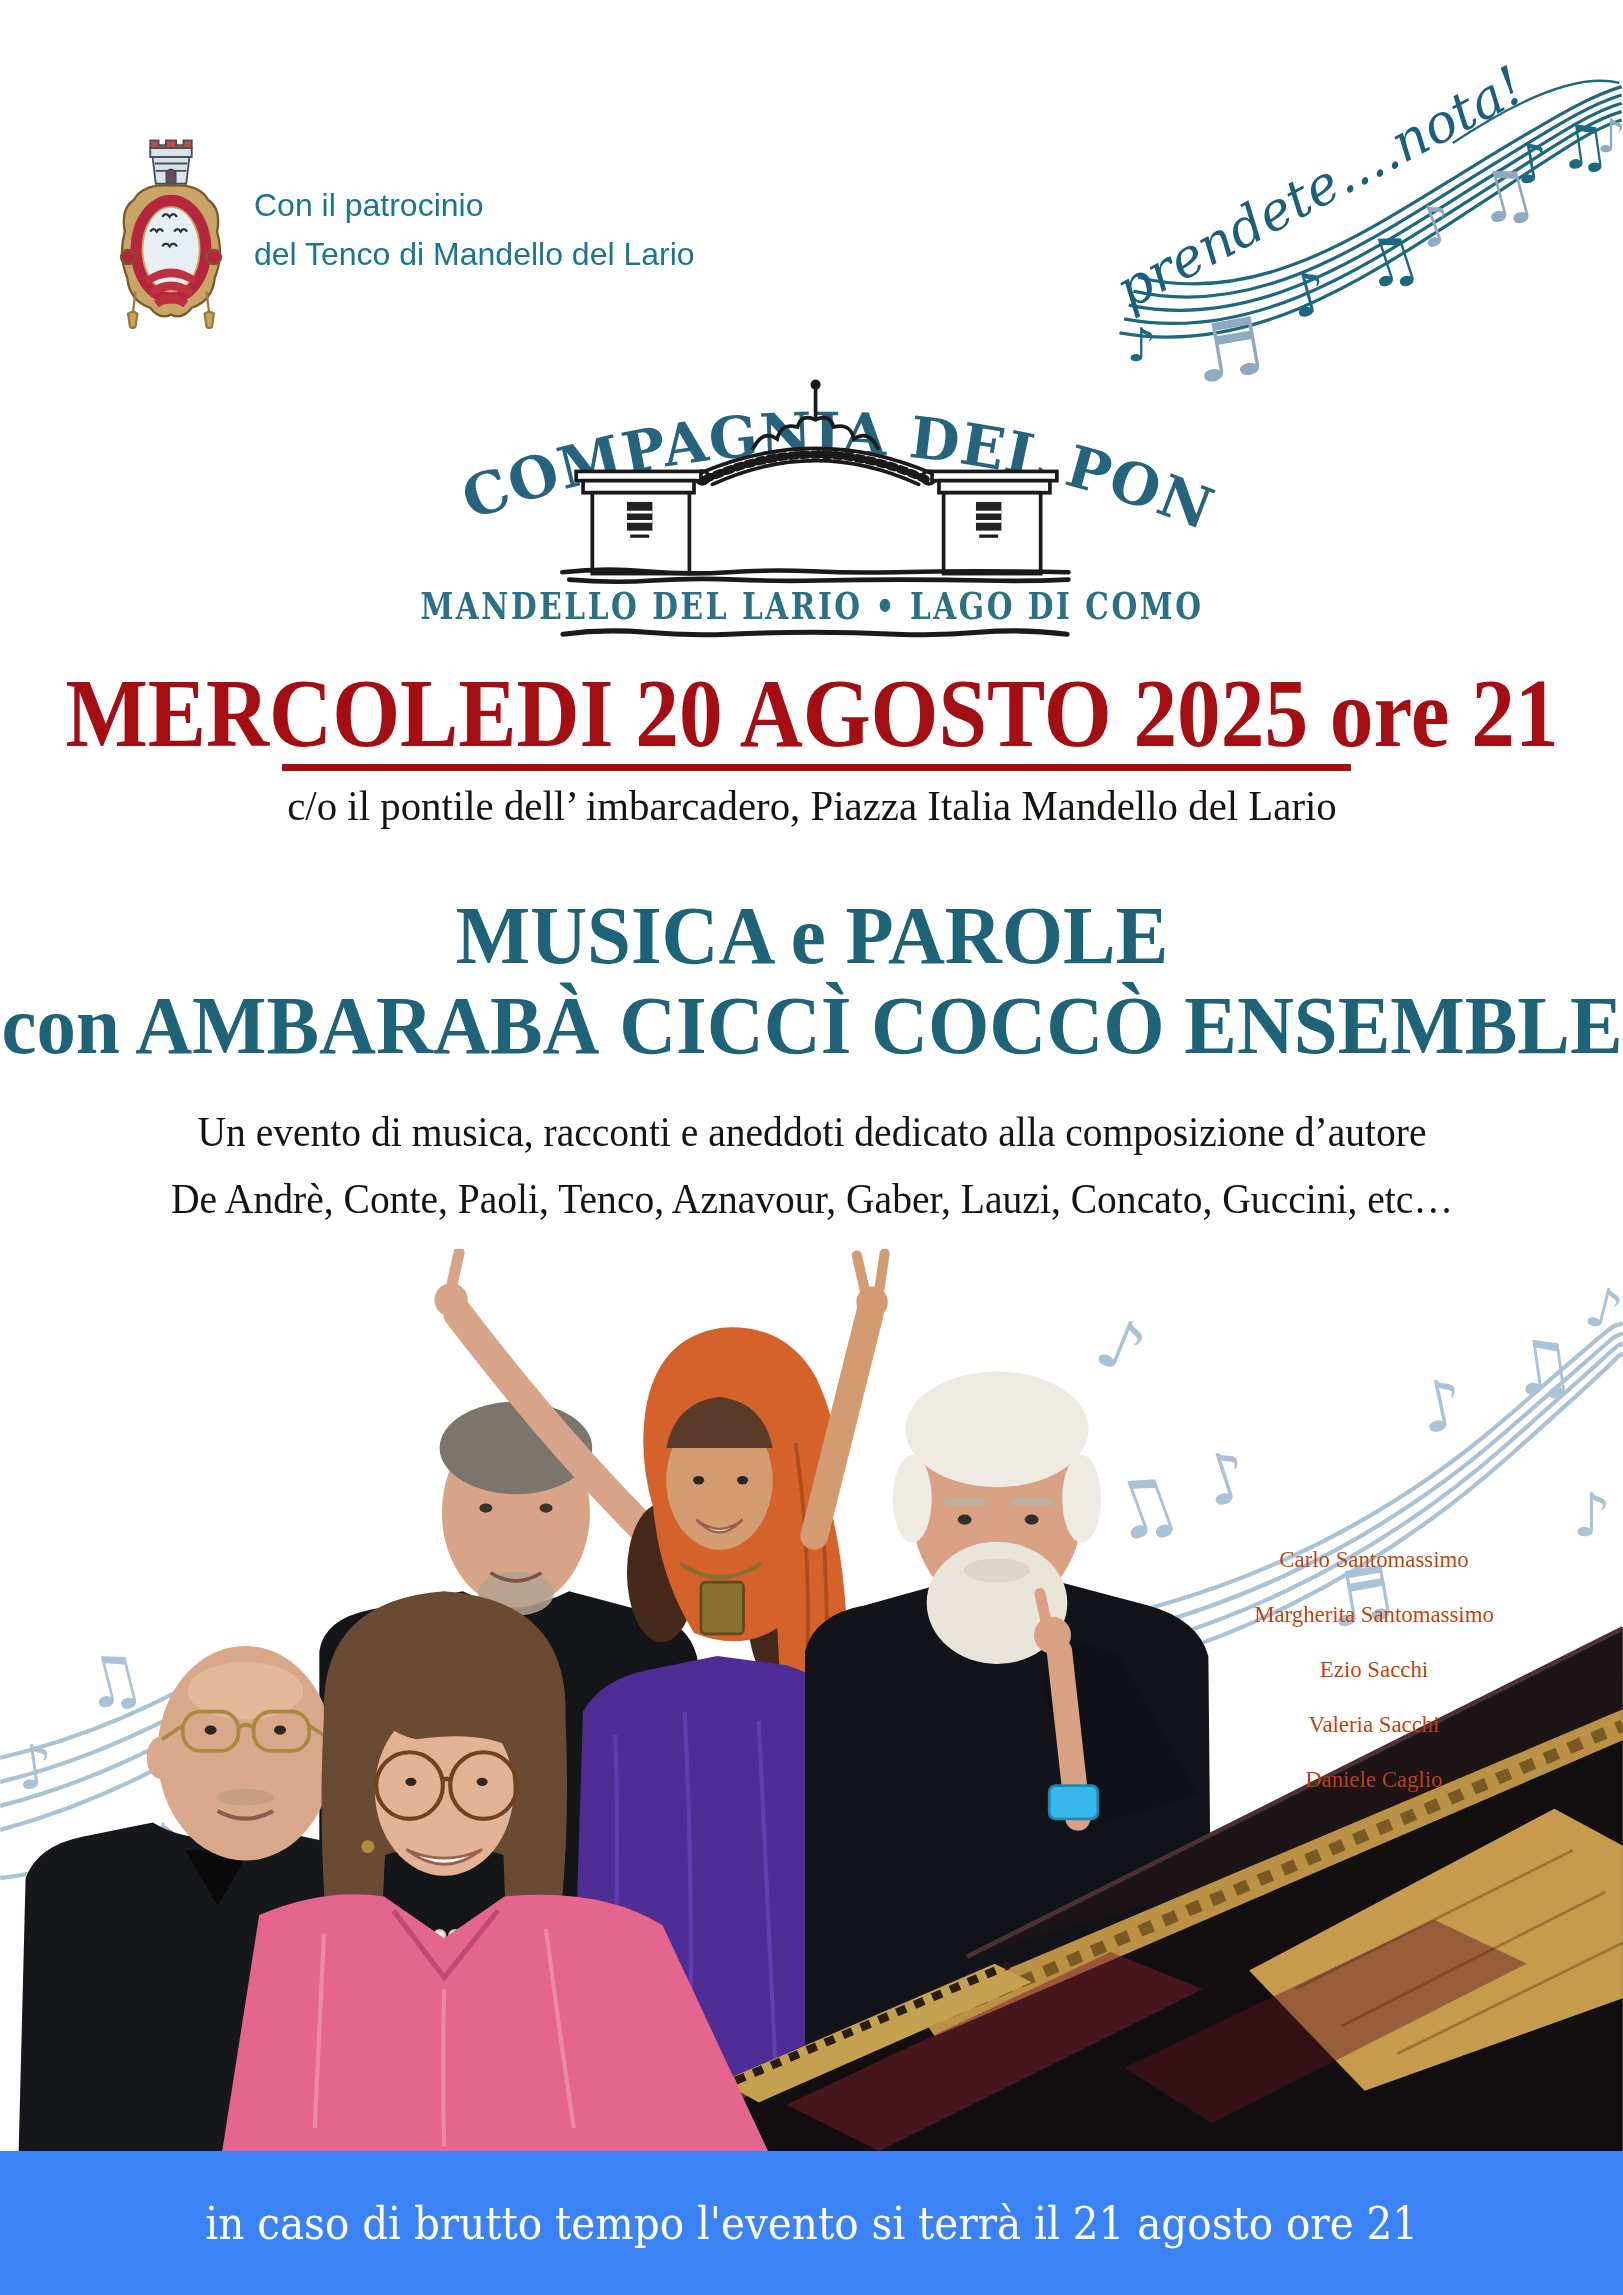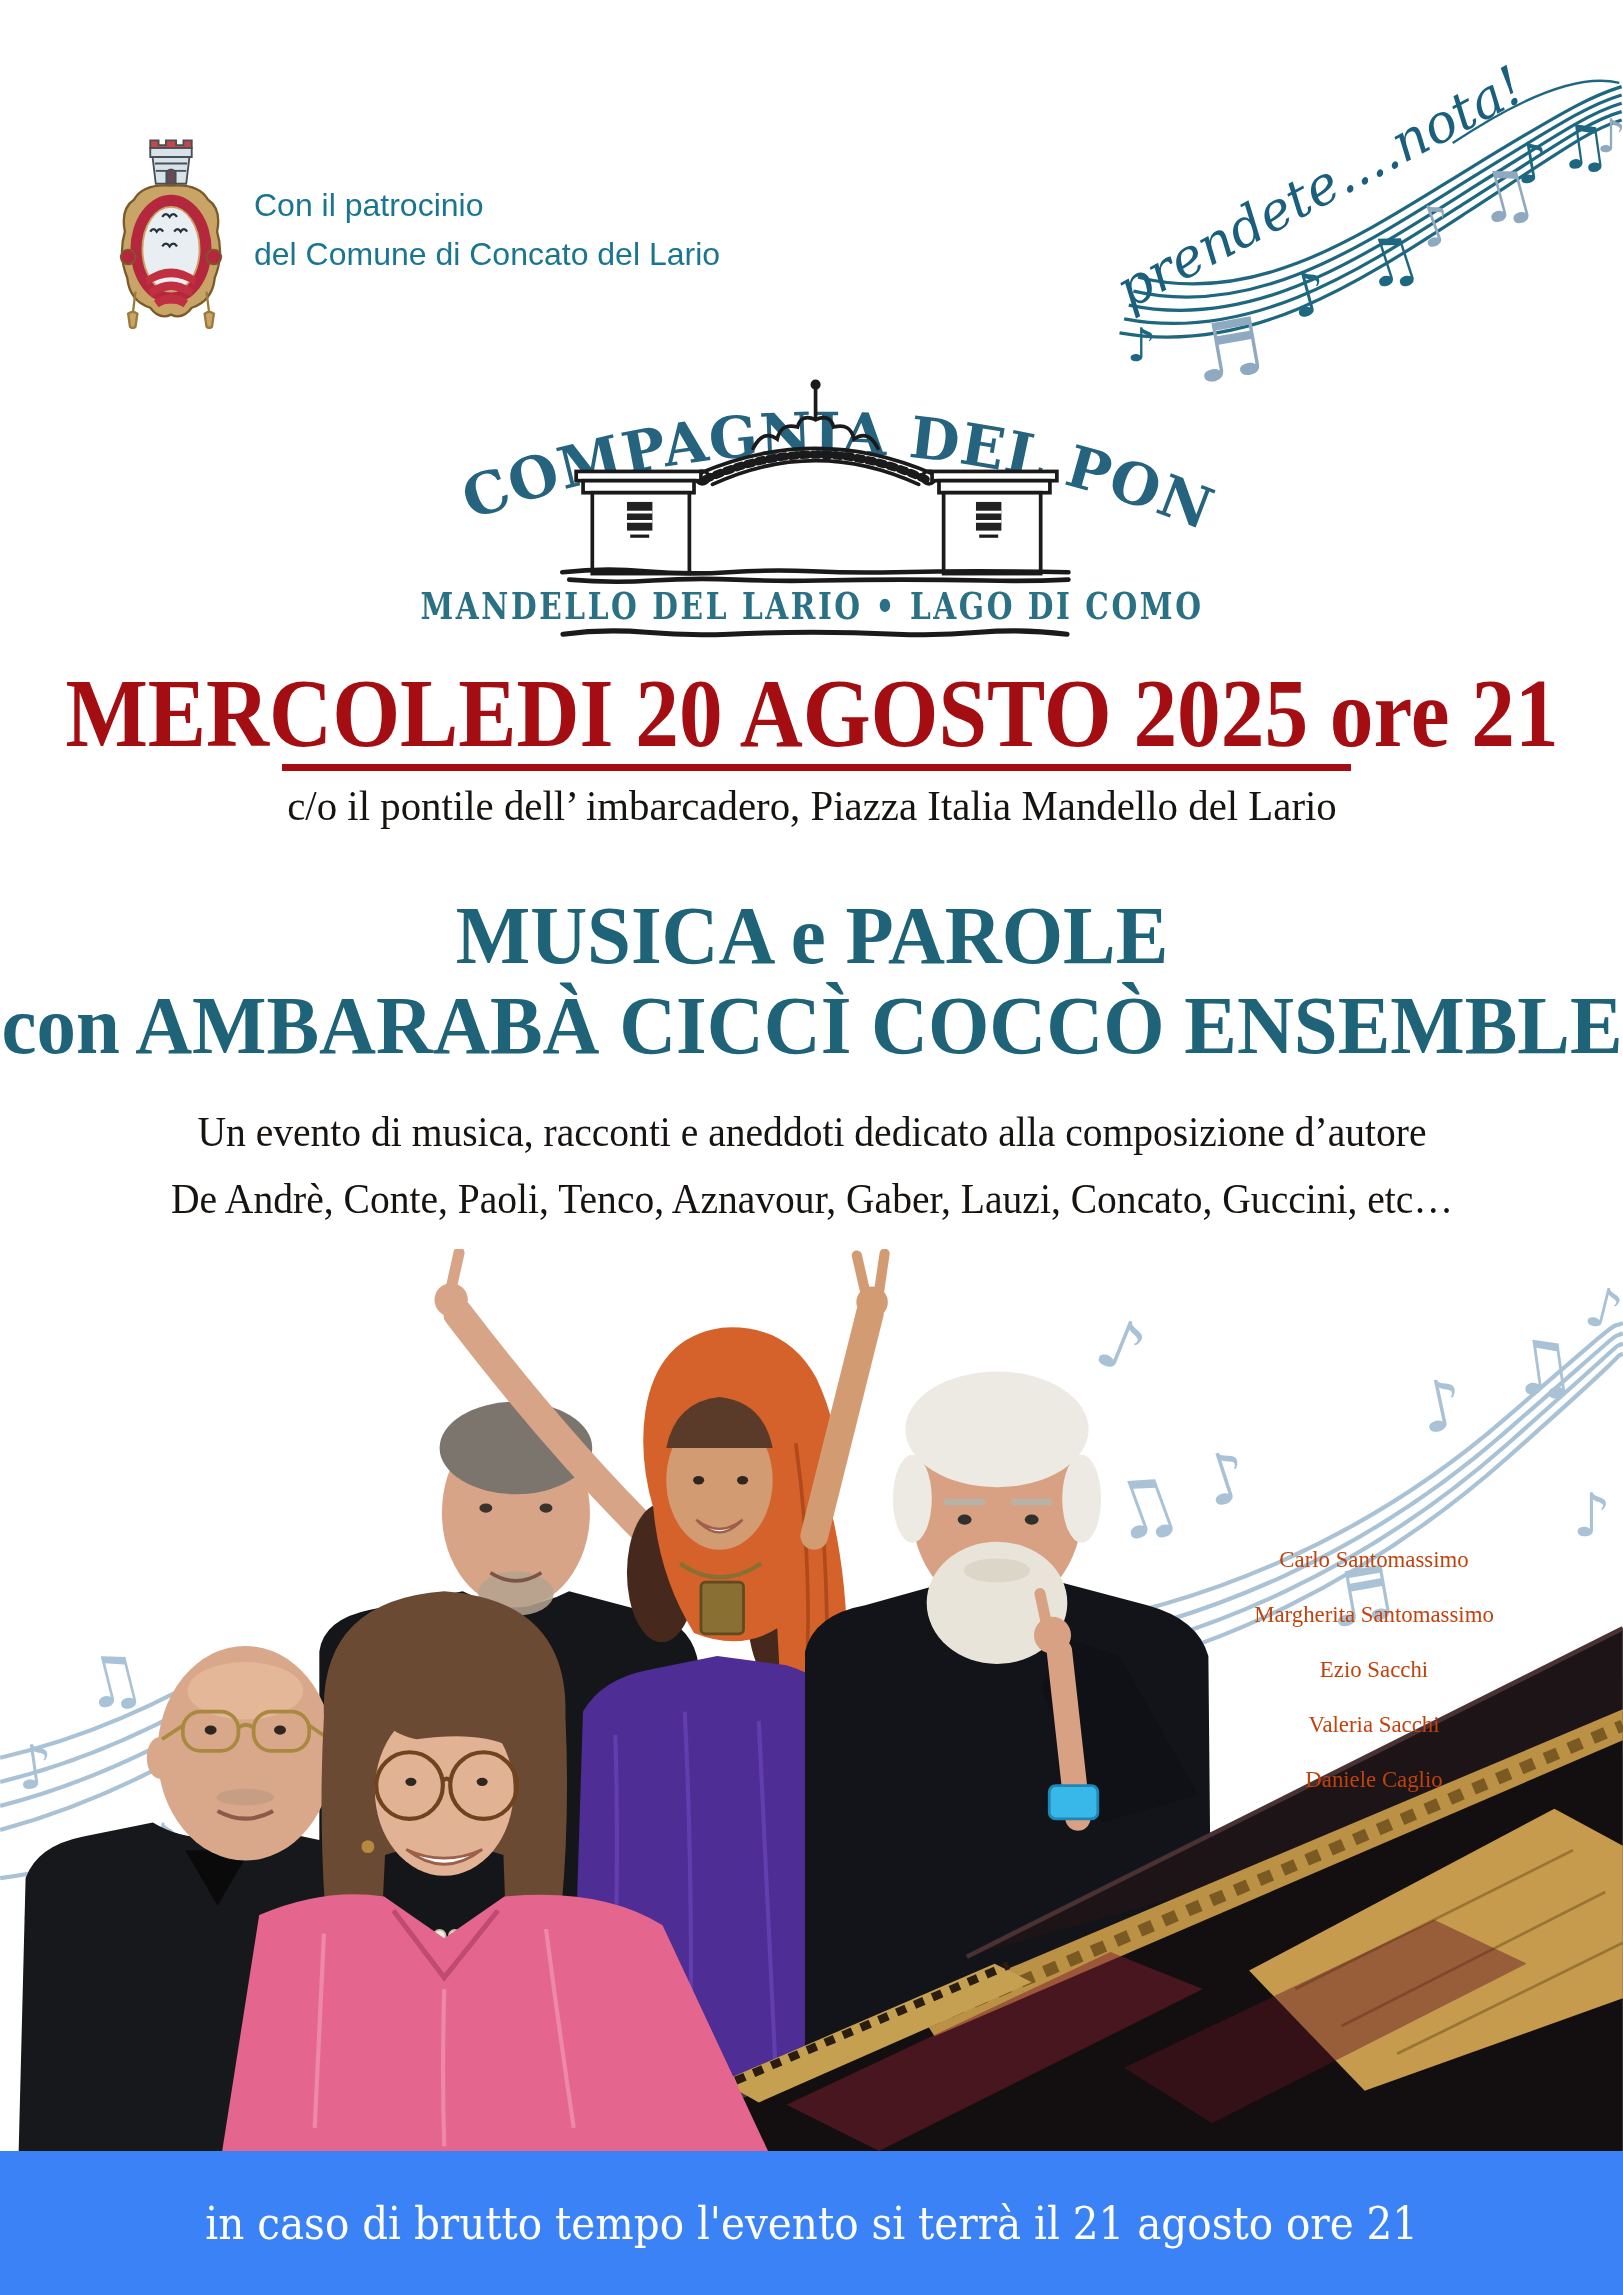--- a/index.html
+++ b/index.html
@@ -72,21 +72,21 @@
     <g stroke="#9a7b3a" stroke-width="5" fill="#c9a467">
       <line x1="38" y1="330" x2="32" y2="378"></line>
         <path d="M22 378 q10 -8 20 0 l-4 28 q-6 6 -12 0 Z"></path>
       <line x1="192" y1="330" x2="198" y2="378"></line>
         <path d="M188 378 q10 -8 20 0 l-4 28 q-6 6 -12 0 Z"></path>
     </g>
   </svg>
 
   <div class="patronage-text">
     <div>Con il patrocinio</div>
-    <div>del Comune di Concato del Lario</div>
+    <div>del Tenco di Mandello del Lario</div>
   </div>
 
   <svg class="abs" style="left:1101px;top:32px" width="522" height="361" viewBox="0 0 1128 780">
     <g stroke="#1d6880" stroke-width="7" fill="none">
       <path d="M40 650 C 320 700, 560 540, 790 390 S 1060 210, 1125 190"></path>
       <path d="M50 620 C 325 672, 560 514, 792 366 S 1062 190, 1125 172"></path>
       <path d="M60 590 C 330 646, 562 488, 794 342 S 1064 172, 1125 154"></path>
       <path d="M70 560 C 335 620, 564 462, 796 318 S 1066 154, 1125 136"></path>
       <path d="M80 530 C 340 594, 566 436, 798 294 S 1068 136, 1125 118"></path>
       <path d="M760 240 Q 1000 80 1120 110" stroke-width="5"></path>

